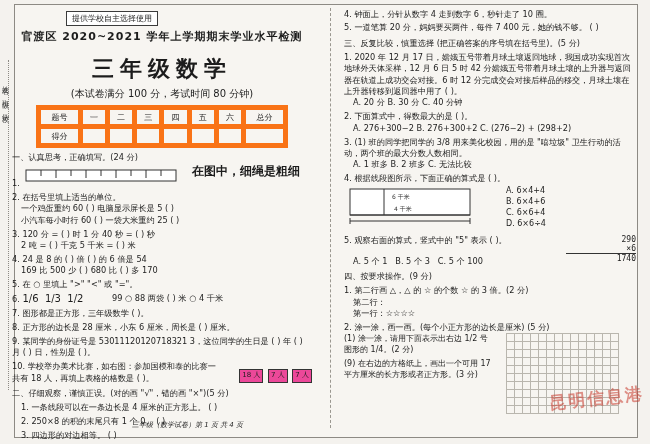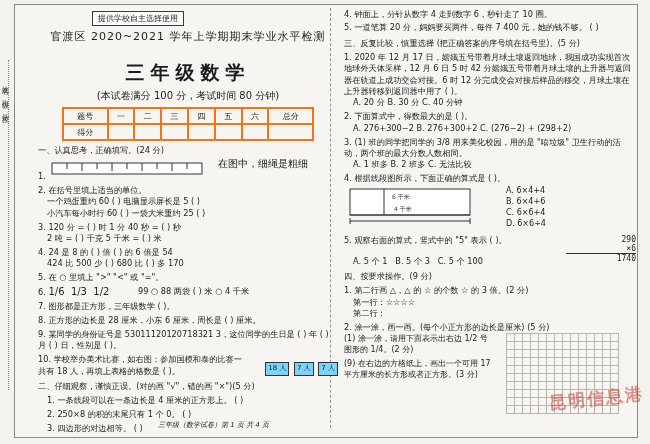--- a/index.html
+++ b/index.html
@@ -16,21 +16,21 @@
     width:650px;height:444px;
     background:#f4f2ee;
   }
   
   .paper-frame{
     position:absolute;left:14px;top:4px;width:622px;height:432px;
     border:1px solid #8d8a84;
     background:#f7f5f1;
   }
   .col-left{
-    position:absolute;left:38px;top:6px;width:300px;height:428px;
+    position:absolute;left:12px;top:6px;width:300px;height:428px;
   }
   .col-right{
     position:absolute;left:344px;top:6px;width:292px;height:428px;
   }
   .divider{
     position:absolute;left:330px;top:8px;width:0;height:420px;
     border-left:1px dashed #9a9790;
   }
   
   .binding{
@@ -45,36 +45,36 @@
   }
   .topbox{
     border:1px solid #3b3b3b;
     display:inline-block;
     padding:1px 5px;
     font-size:8px;
     margin-left:54px;
     background:#fff;
   }
   .title-line{
-    text-align:center;font-size:11px;font-weight:normal;letter-spacing:1px;
+    text-align:center;font-size:11px;font-weight:bold;letter-spacing:1px;
     margin-top:3px;
   }
   .big-title{
-    text-align:center;font-size:19px;font-weight:bold;letter-spacing:6px;
-    margin-top:16px;
+    text-align:center;font-size:22px;font-weight:bold;letter-spacing:6px;
+    margin-top:10px;
   }
   .subtitle{
     text-align:center;font-size:10px;margin-top:3px;
   }
   table.score{
     border-collapse:collapse;margin:4px auto 0 auto;width:252px;
     font-size:8px;text-align:center;
   }
   table.score td{
-    border:2px solid #f97316;height:12px;
+    border:5px solid #f97316;height:12px;
   }
   .sec{
     font-size:8.2px;line-height:11.4px;margin-top:4px;
   }
   .q{margin-top:2.5px;}
   .indent{padding-left:9px;}
   .row-flex{display:flex;justify-content:space-between;}
   .mono{font-family:"DejaVu Sans Mono","Liberation Mono",monospace;}
   .square-grid{
     border-collapse:collapse;
@@ -82,21 +82,21 @@
   .square-grid td{border:1px solid #b9b6ae;width:7px;height:7px;padding:0;}
   .stamp{
     position:absolute;right:6px;bottom:34px;
     font-size:17px;font-weight:bold;color:#c83b2e;opacity:.55;
     letter-spacing:2px;transform:rotate(-6deg);
     font-family:"DejaVu Serif","Liberation Serif",serif;
   }
   .footer-left{position:absolute;left:120px;bottom:4px;font-size:7px;font-style:italic;}
   .tag{
     display:inline-block;border:1px solid #333;padding:0 2px;font-size:7px;
-    background:#7dd3fc;margin-left:2px;
+    background:#ec4899;margin-left:2px;
   }
 </style>
 </head>
 <body>
 
 <div class="sheet">
   <div class="paper-frame"></div>
 
   <div class="sideline"></div>
   <div class="binding">
@@ -153,41 +153,41 @@
               <line x1="49" y1="4" x2="49" y2="10"></line>
                 <line x1="64" y1="4" x2="64" y2="12"></line>
               <line x1="79" y1="4" x2="79" y2="10"></line>
                 <line x1="94" y1="4" x2="94" y2="12"></line>
               <line x1="109" y1="4" x2="109" y2="10"></line>
                 <line x1="124" y1="4" x2="124" y2="12"></line>
               <line x1="139" y1="4" x2="139" y2="10"></line>
             </g>
           </svg>
         </div>
-        <div style="width:120px;font-size:10px;line-height:10px;">在图中，细绳是粗细</div>
+        <div style="width:120px;font-size:12px;line-height:10px;font-weight:bold;">在图中，细绳是粗细</div>
       </div>
 
       <div class="q">
         <span>2.</span>
         <span>在括号里填上适当的单位。</span>
       </div>
       <div class="indent">一个鸡蛋重约 60 (    )      电脑显示屏长是 5 (    )</div>
       <div class="indent">小汽车每小时行 60 (    )      一袋大米重约 25 (    )</div>
 
       <div class="q">
         <span>3.</span>
         <span>120 分 = (    ) 时       1 分 40 秒 = (    ) 秒</span>
       </div>
       <div class="indent">2 吨 = (    ) 千克      5 千米 = (    ) 米</div>
 
       <div class="q">
         <span>4.</span>
         <span>24 是 8 的 (    ) 倍       (    ) 的 6 倍是 54</span>
       </div>
-      <div class="indent">424 比 500 少 (    )        680 比 (    ) 多 170</div>
+      <div class="indent">169 比 500 少 (    )        680 比 (    ) 多 170</div>
 
       <div class="q">
         <span>5.</span>
         <span>在 ○ 里填上 "&gt;" "&lt;" 或 "="。</span>
       </div>
 
       <div class="q row-flex">
         <div style="width:80px">
           <span>6.</span>
           <span style="font-size:10px">
@@ -301,22 +301,22 @@
           <div>290</div>
           <div style="border-bottom:1px solid #333">×6</div>
           <div>1740</div>
         </div>
       </div>
     </div>
 
     <div class="sec">
       <div>四、按要求操作。(9 分)</div>
       <div class="q">1. 第二行画 △，△ 的 ☆ 的个数 ☆ 的 3 倍。(2 分)</div>
+      <div class="indent">第二行：</div>
       <div class="indent">第一行：☆☆☆☆</div>
-      <div class="indent">第二行：</div>
 
       <div class="q">2. 涂一涂，画一画。(每个小正方形的边长是厘米) (5 分)</div>
 
       <div class="row-flex">
         <div style="width:150px;font-size:8px;line-height:11px;">
           <div>(1) 涂一涂，请用下面表示出右边 1/2 号图形的 1/4。(2 分)</div>
           <div style="margin-top:3px">(9) 在右边的方格纸上，画出一个可用 17 平方厘米的长方形或者正方形。(3 分)</div>
         </div>
         <div style="width:130px">
           <table class="square-grid">

